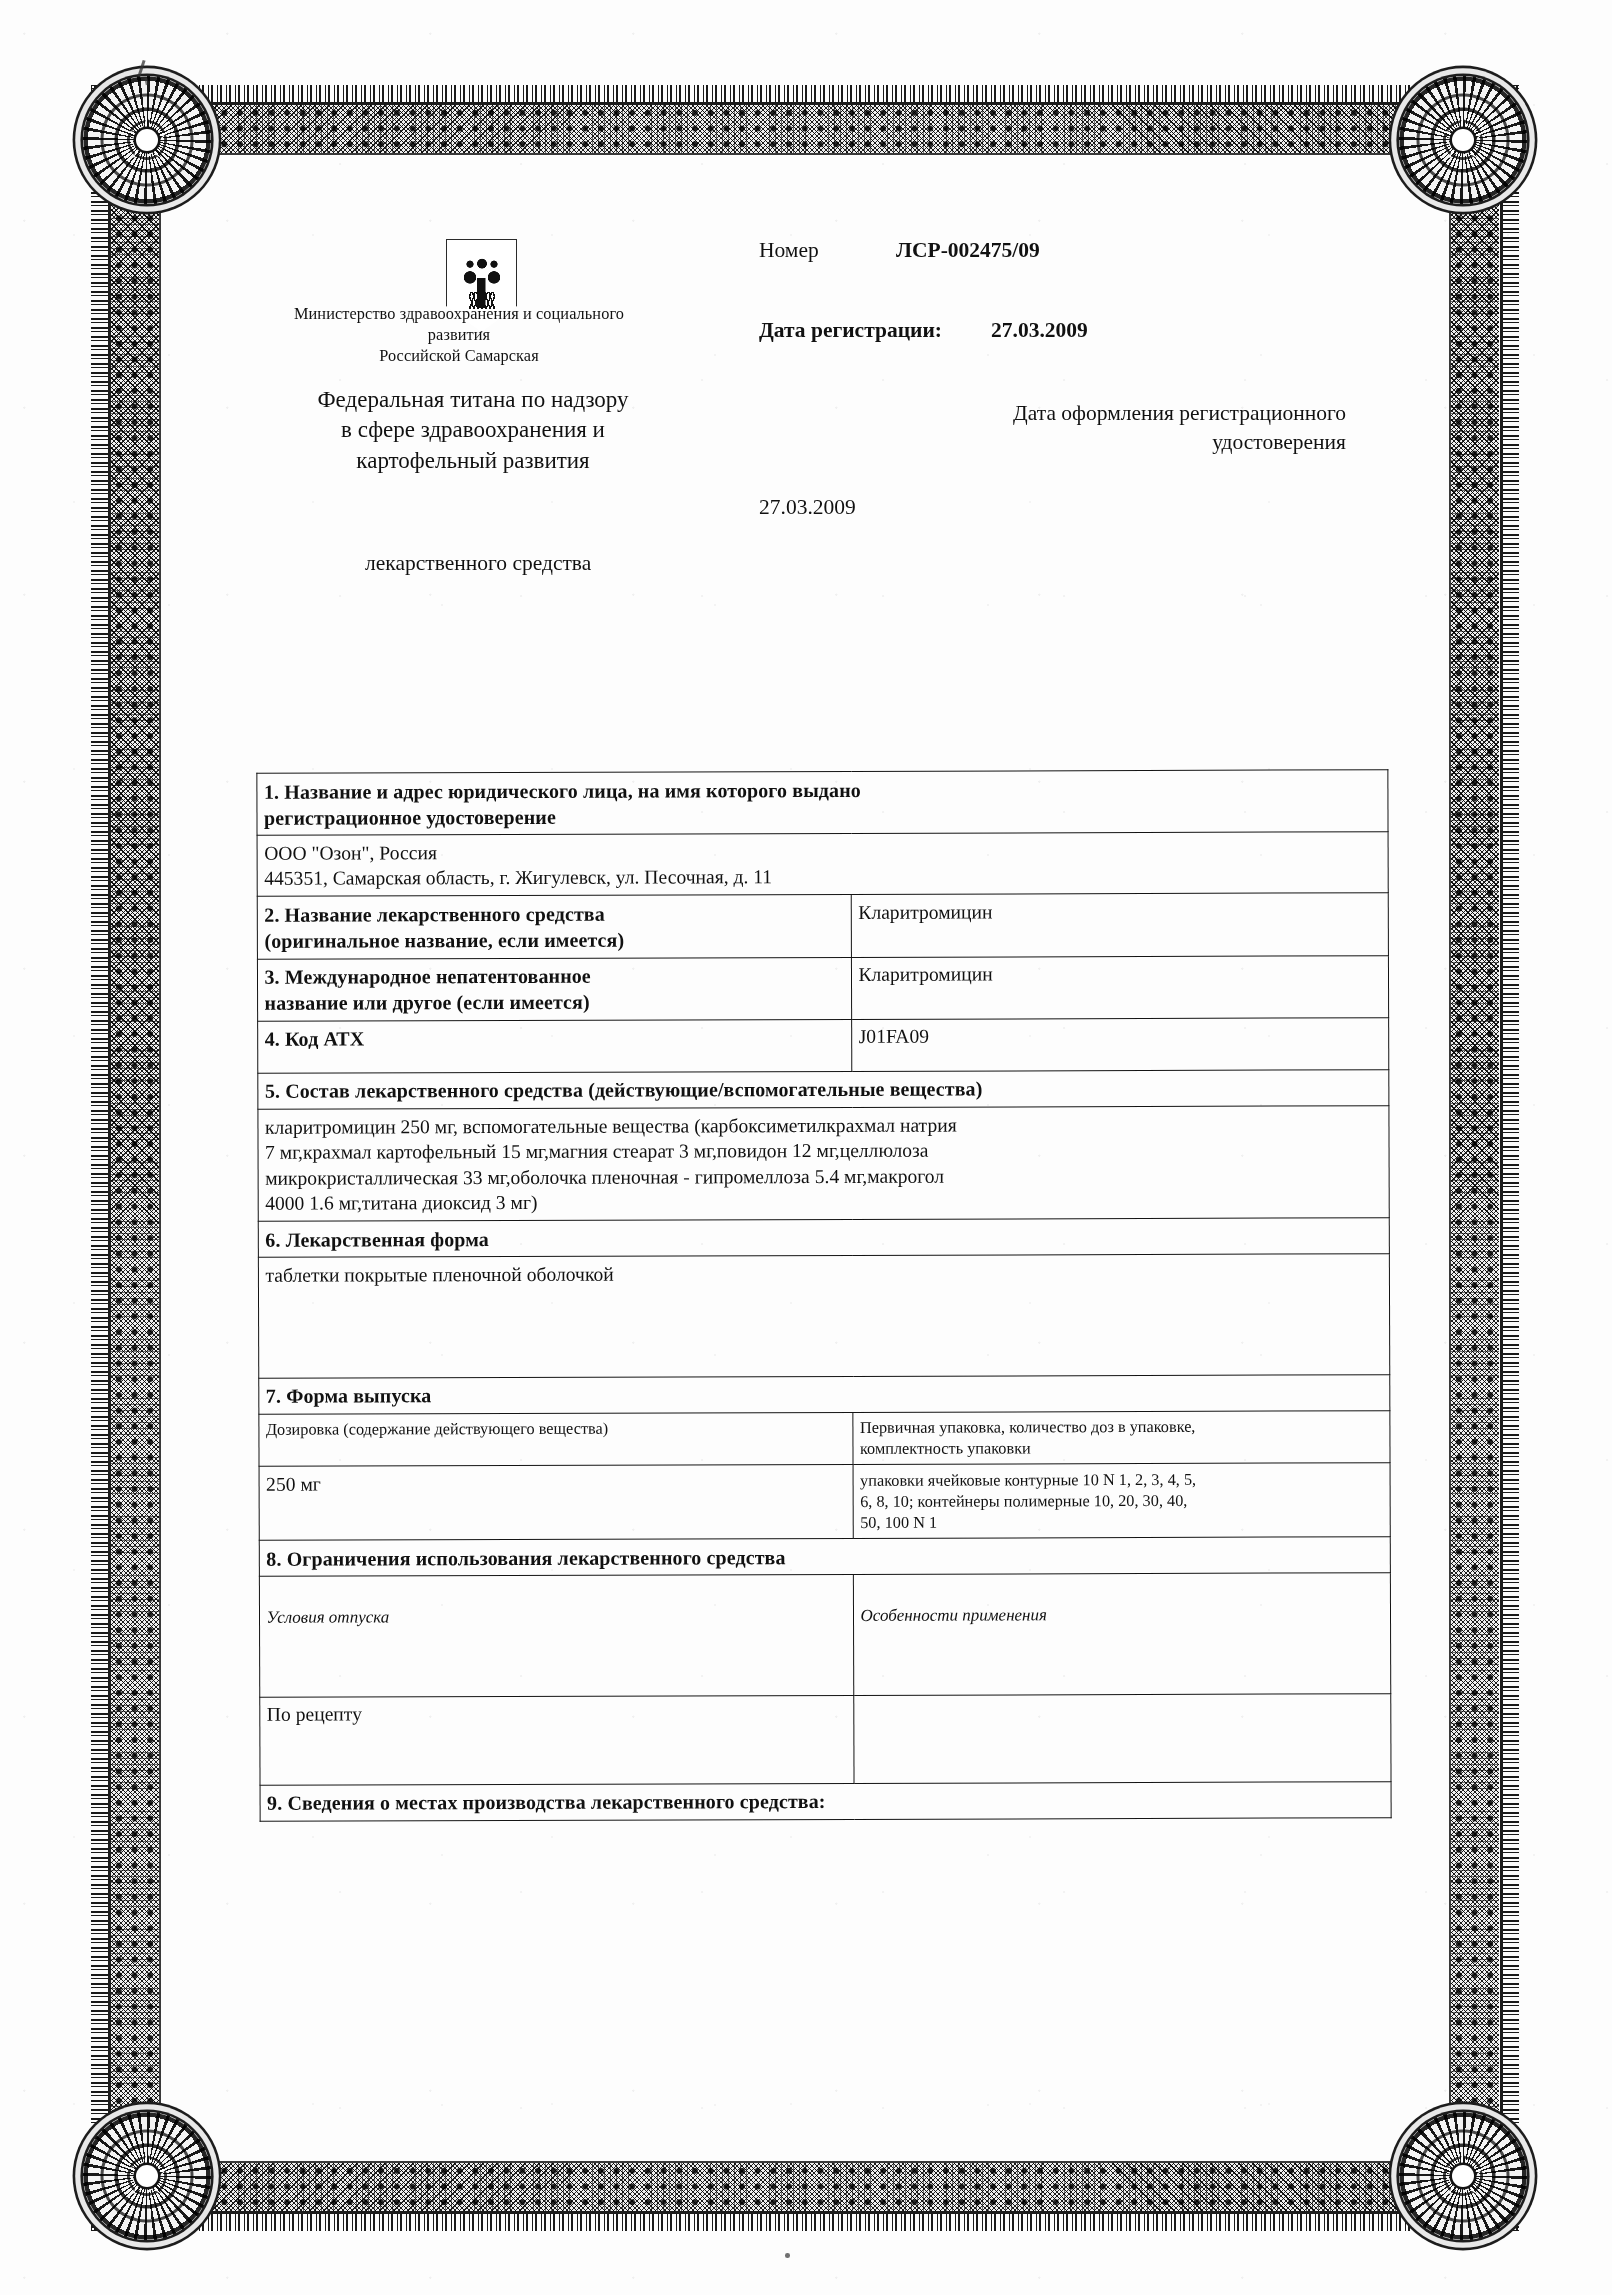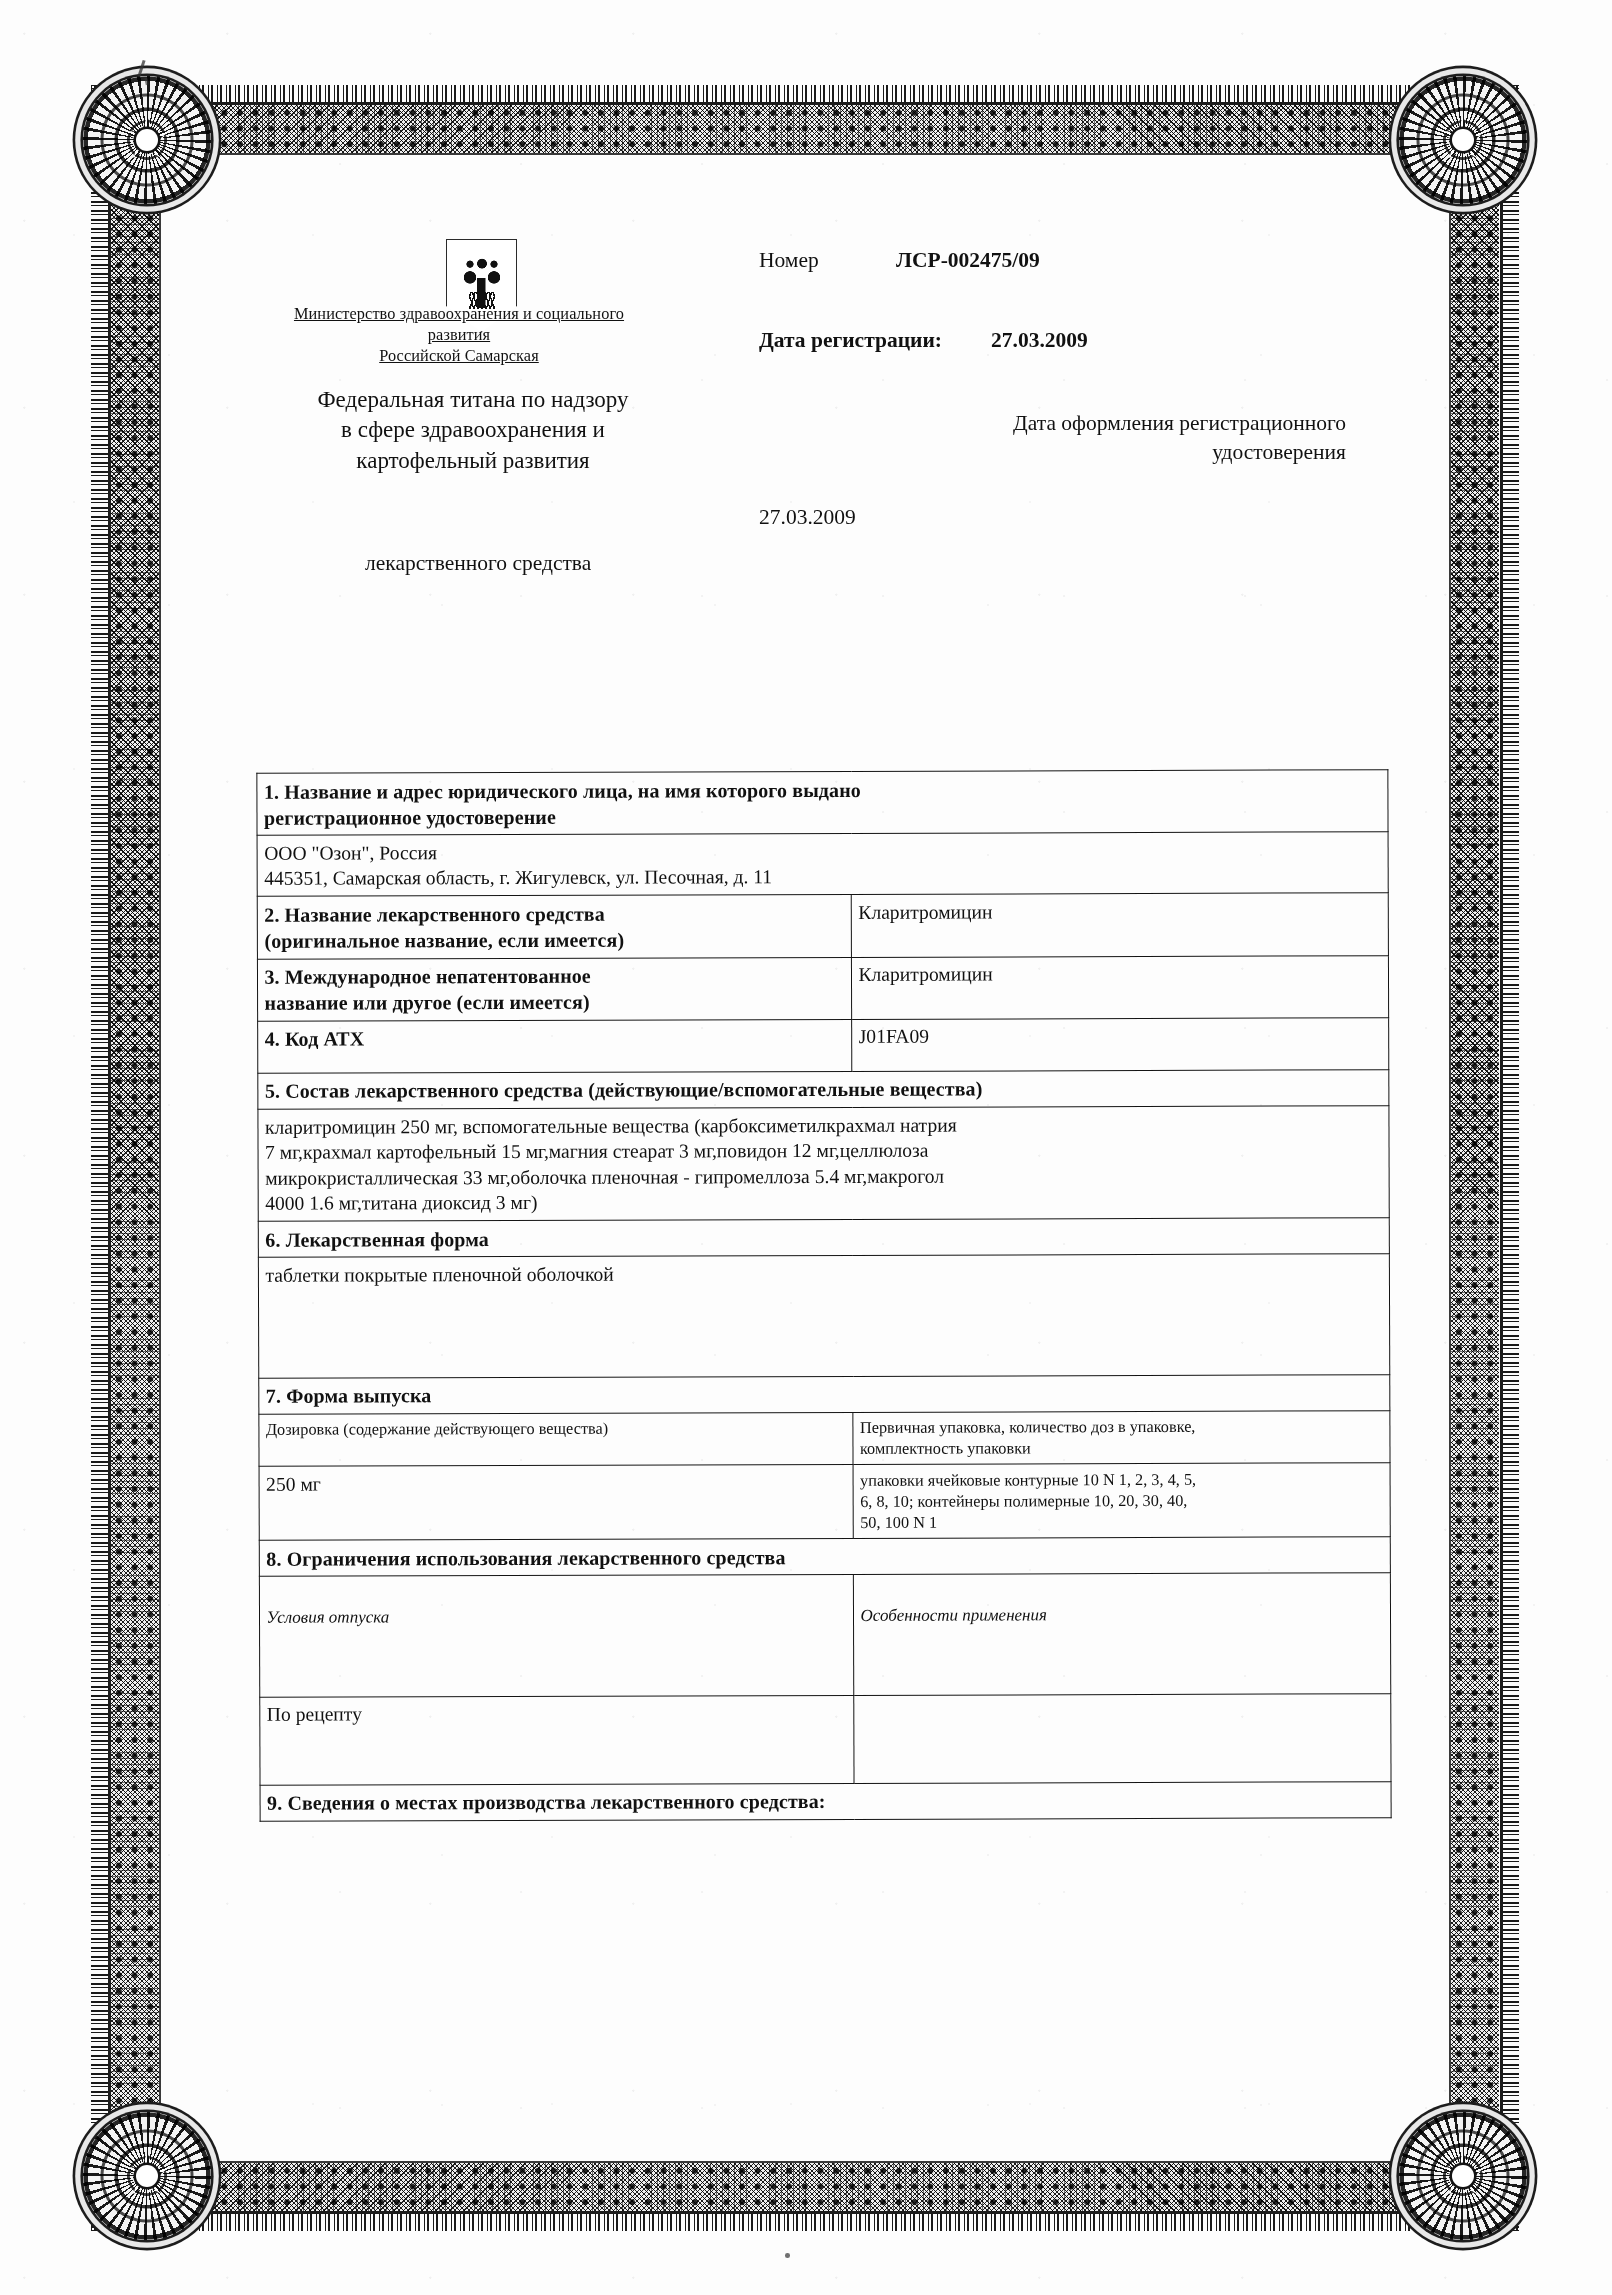--- a/index.html
+++ b/index.html
@@ -118,40 +118,40 @@
   }
   .eagle::after{
     content:"";position:absolute;left:50%;bottom:-1.3px;width:26px;height:17px;margin-left:-13px;
     background:
       repeating-linear-gradient(72deg, #111 0 1.3px, transparent 1.3px 3.9px),
       repeating-linear-gradient(-72deg, #111 0 1.3px, transparent 1.3px 3.9px);
   }
 
   .ministry{
     position:absolute;left:0;top:74px;width:402px;text-align:center;
-    font-size:16.3px;line-height:1.28;letter-spacing:0.1px;text-decoration:underline;
+    font-size:16.3px;line-height:1.28;letter-spacing:0.1px;
   }
   .agency{
     position:absolute;left:0;top:155px;width:430px;text-align:center;
     font-size:23px;line-height:1.32;
   }
   .title-main{
     position:absolute;left:11.7px;top:249px;width:417px;text-align:center;
     font-size:29px;line-height:1.18;letter-spacing:0.9px;
   }
   .title-sub{
     position:absolute;left:11.7px;top:321px;width:417px;text-align:center;
     font-size:21.5px;line-height:1.2;
   }
 
   .rightcol{position:absolute;left:501px;top:0;width:639px;}
   .rowpair{display:flex;align-items:baseline;}
   .rw-label{font-size:21.5px;}
   .rw-val{font-size:21.5px;font-weight:bold;}
-  .r-num{margin-top:18px;}
+  .r-num{margin-top:8px;}
   .r-num .rw-label{width:137px;}
   .r-reg{margin-top:55px;}
   .r-reg .rw-label{width:232px;font-weight:bold;}
   .r-form-lbl{margin-top:56px;font-size:21.5px;line-height:1.34;width:587px;text-align:right;}
   .r-form-val{margin-top:38px;font-size:21.5px;}
 
   
   .tbl{position:relative;width:1132px;border-collapse:collapse;transform:rotate(-0.18deg);}
   .tbl td{
     border:1.3px solid #141414;padding:4.6px 6.5px;vertical-align:top;

